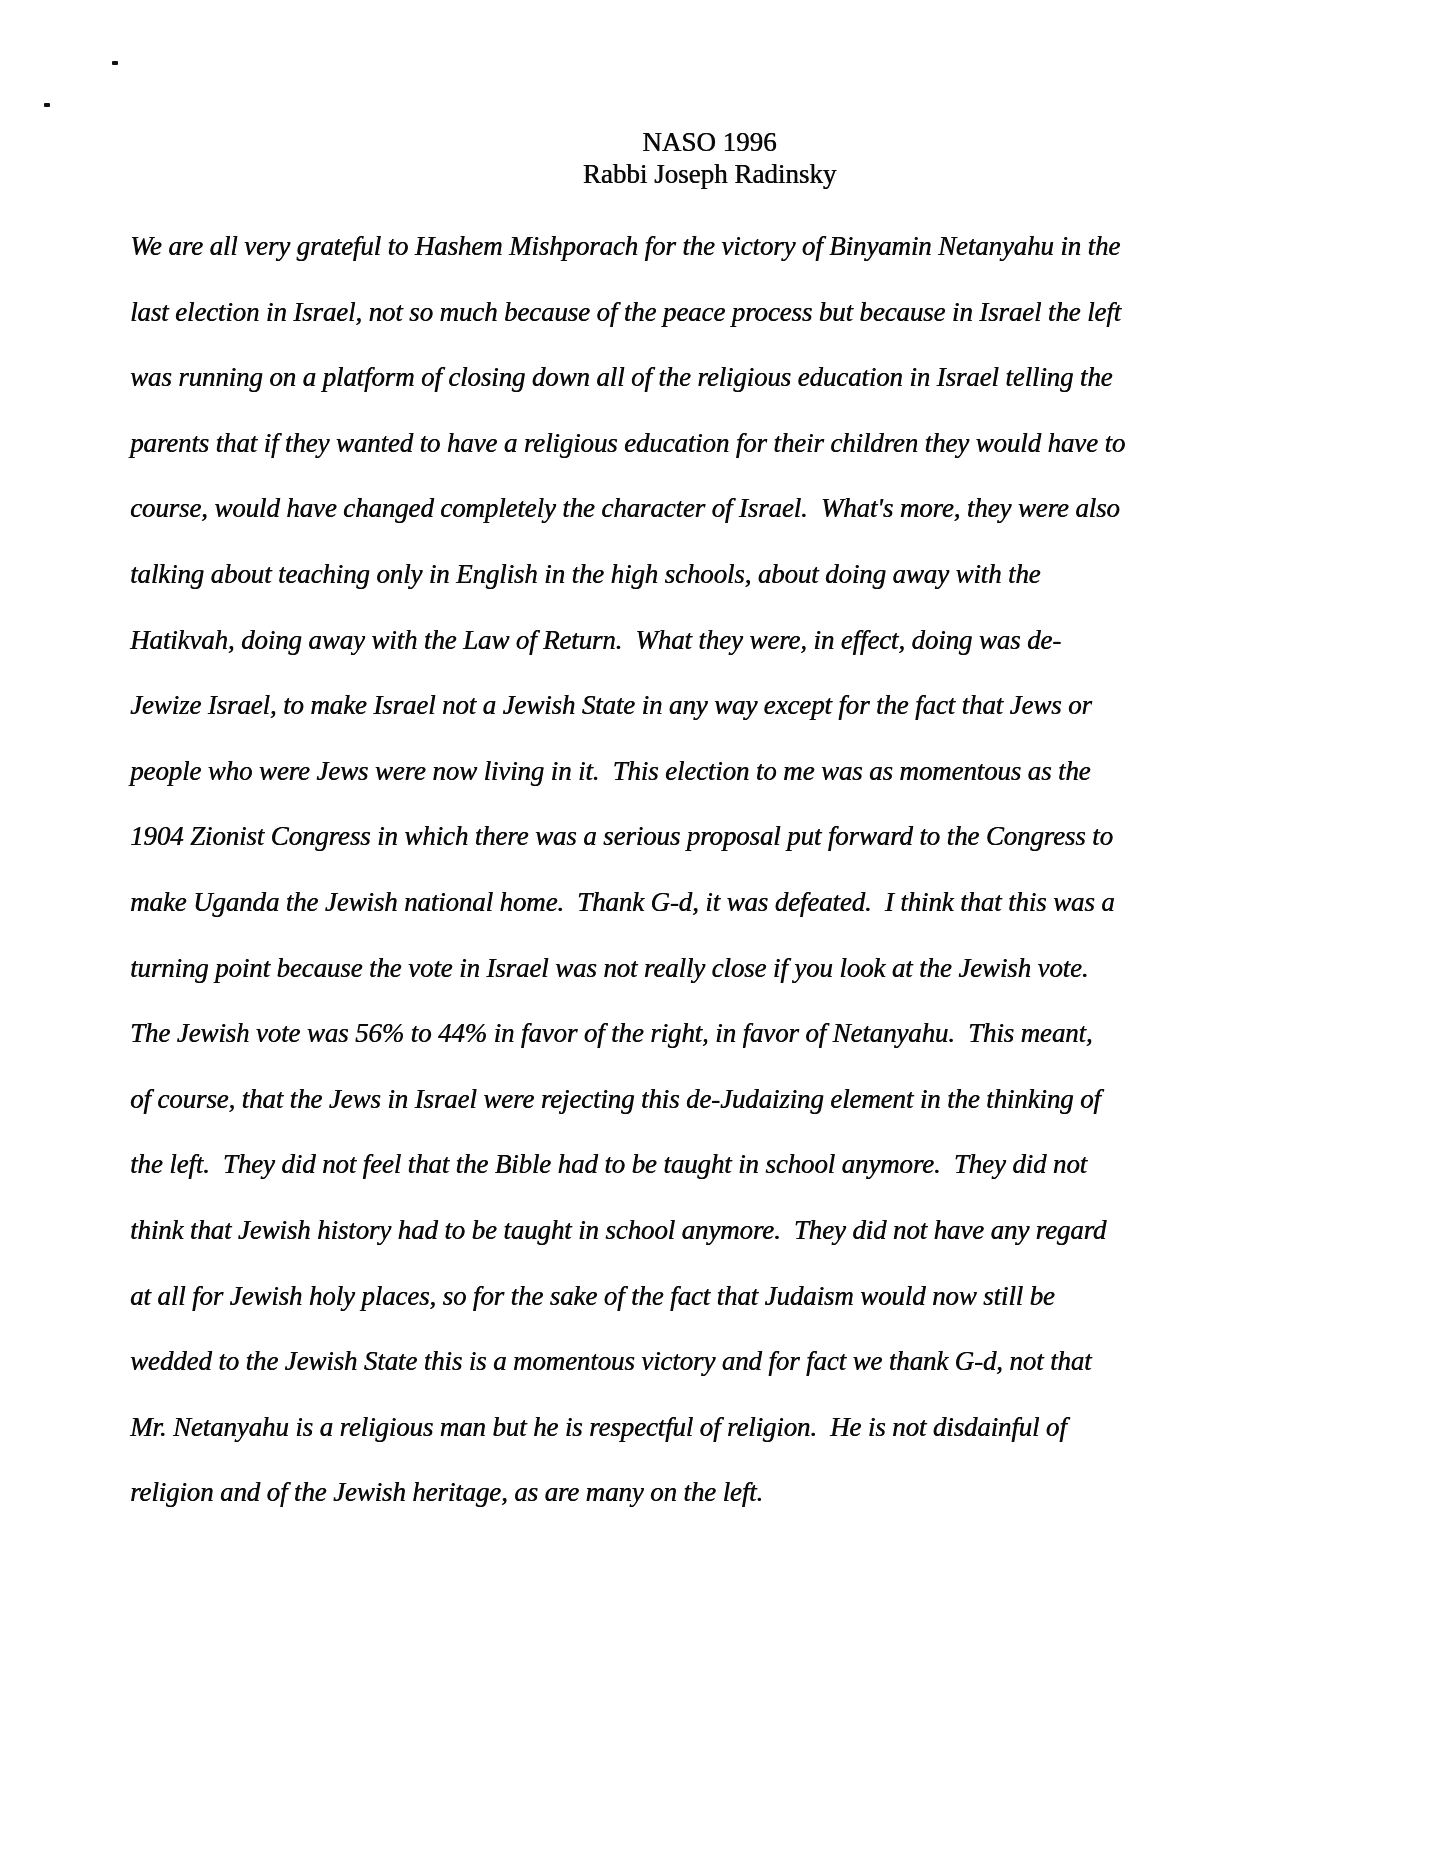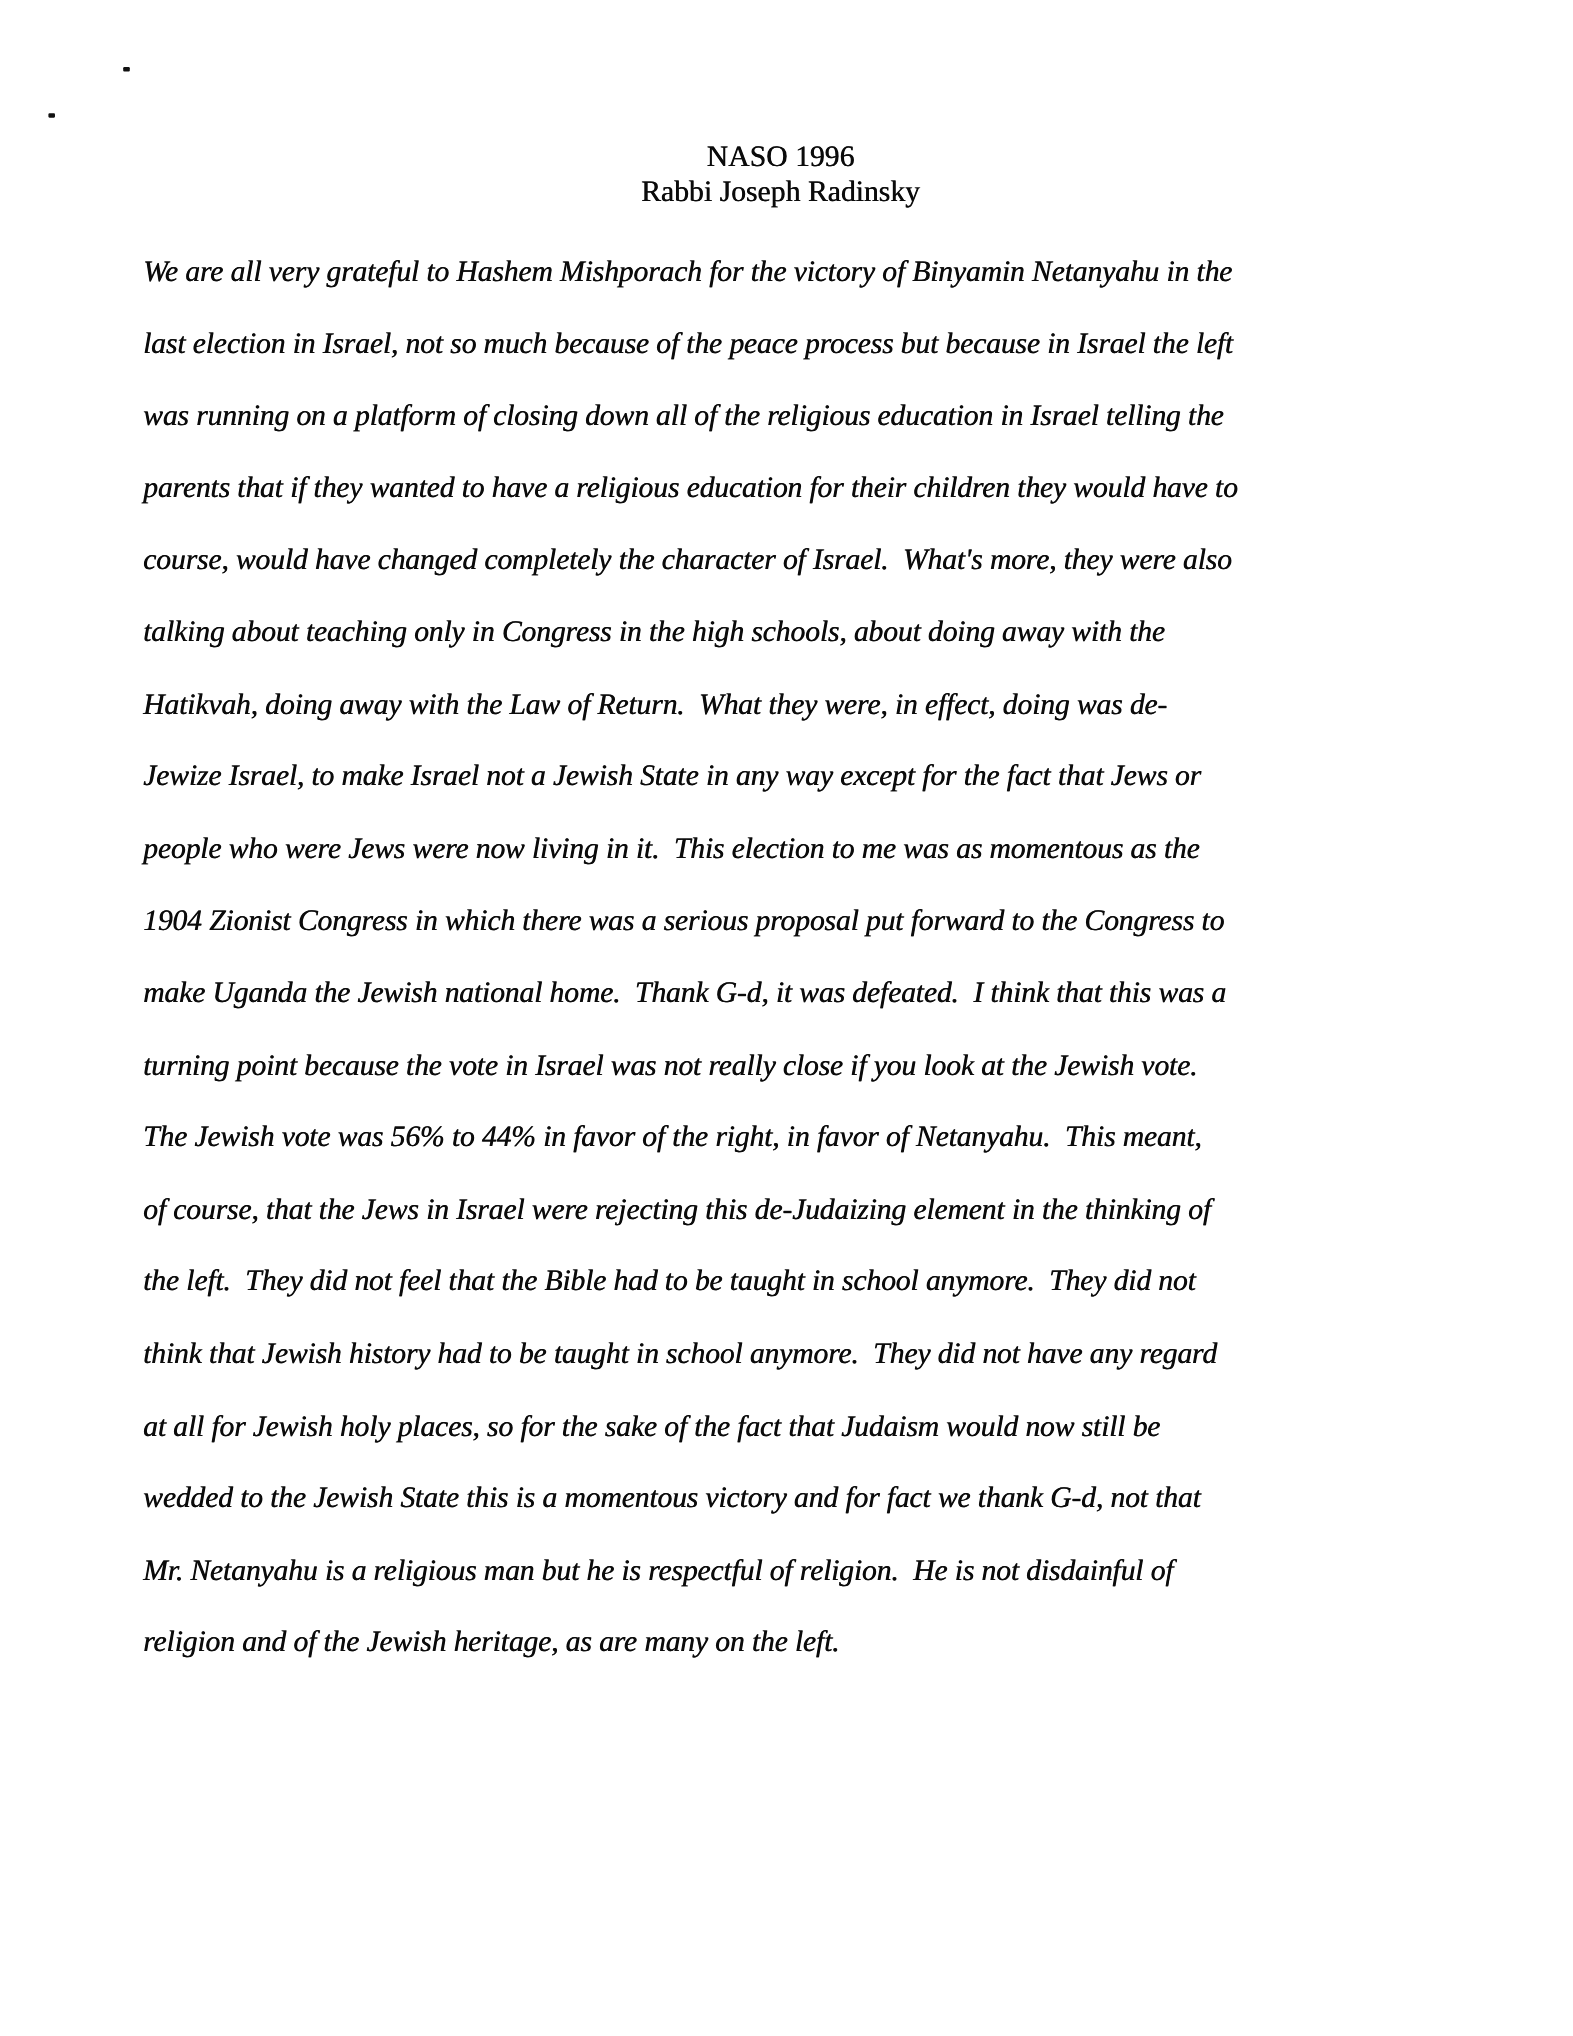--- a/index.html
+++ b/index.html
@@ -69,21 +69,21 @@
       <div class="title-line">NASO 1996</div>
       <div class="subtitle-line">Rabbi Joseph Radinsky</div>
     </div>
 
     <div class="body-block">
       <div class="body-line">We are all very grateful to Hashem Mishporach for the victory of Binyamin Netanyahu in the</div>
       <div class="body-line">last election in Israel, not so much because of the peace process but because in Israel the left</div>
       <div class="body-line">was running on a platform of closing down all of the religious education in Israel telling the</div>
       <div class="body-line">parents that if they wanted to have a religious education for their children they would have to</div>
       <div class="body-line">course, would have changed completely the character of Israel.  What's more, they were also</div>
-      <div class="body-line">talking about teaching only in Congress in the high schools, about doing away with the</div>
+      <div class="body-line">talking about teaching only in English in the high schools, about doing away with the</div>
       <div class="body-line">Hatikvah, doing away with the Law of Return.  What they were, in effect, doing was de-</div>
       <div class="body-line">Jewize Israel, to make Israel not a Jewish State in any way except for the fact that Jews or</div>
       <div class="body-line">people who were Jews were now living in it.  This election to me was as momentous as the</div>
       <div class="body-line">1904 Zionist Congress in which there was a serious proposal put forward to the Congress to</div>
       <div class="body-line">make Uganda the Jewish national home.  Thank G-d, it was defeated.  I think that this was a</div>
       <div class="body-line">turning point because the vote in Israel was not really close if you look at the Jewish vote.</div>
       <div class="body-line">The Jewish vote was 56% to 44% in favor of the right, in favor of Netanyahu.  This meant,</div>
       <div class="body-line">of course, that the Jews in Israel were rejecting this de-Judaizing element in the thinking of</div>
       <div class="body-line">the left.  They did not feel that the Bible had to be taught in school anymore.  They did not</div>
       <div class="body-line">think that Jewish history had to be taught in school anymore.  They did not have any regard</div>

